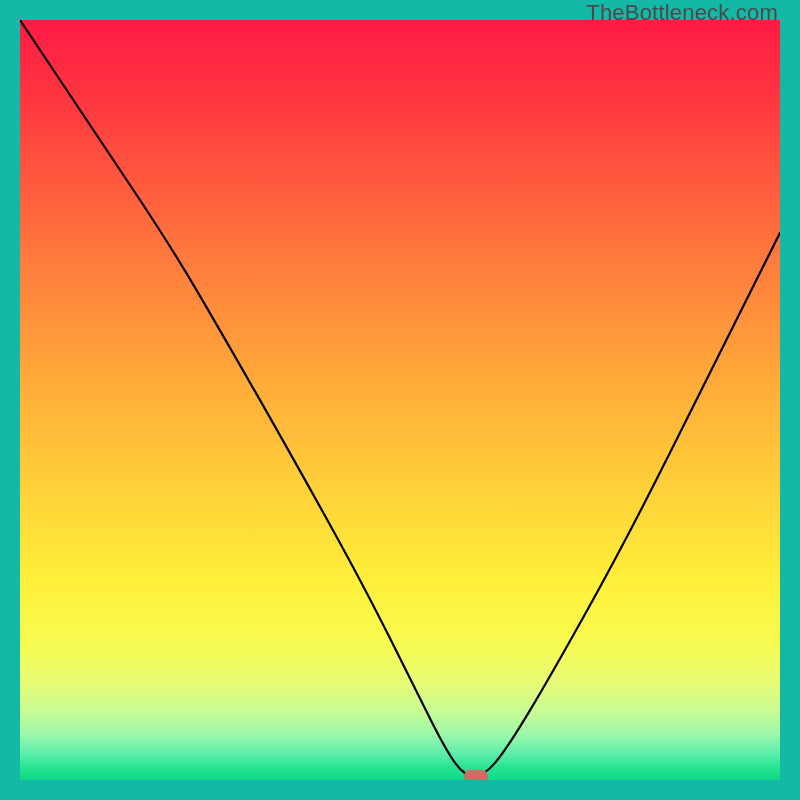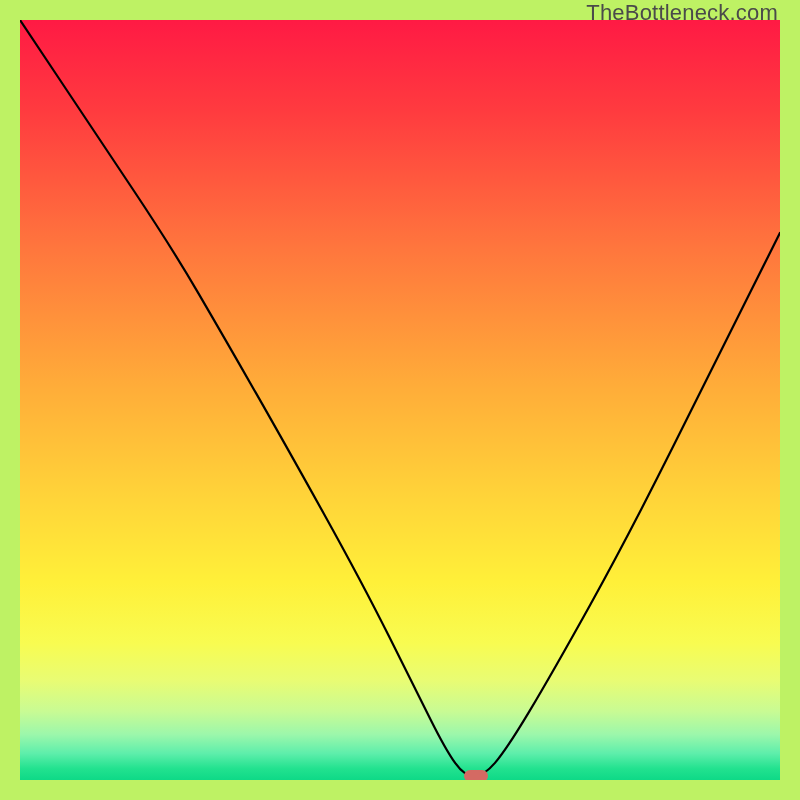--- a/index.html
+++ b/index.html
@@ -8,21 +8,21 @@
     width: 800px;
     height: 800px;
     background: #000;
     font-family: Arial, Helvetica, sans-serif;
     overflow: hidden;
   }
   .frame {
     position: relative;
     width: 800px;
     height: 800px;
-    background: #bef264;
+    background: #14b8a6;
   }
   .plot {
     position: absolute;
     left: 20px;
     top: 20px;
     width: 760px;
     height: 760px;
     overflow: hidden;
   }
   .gradient {

